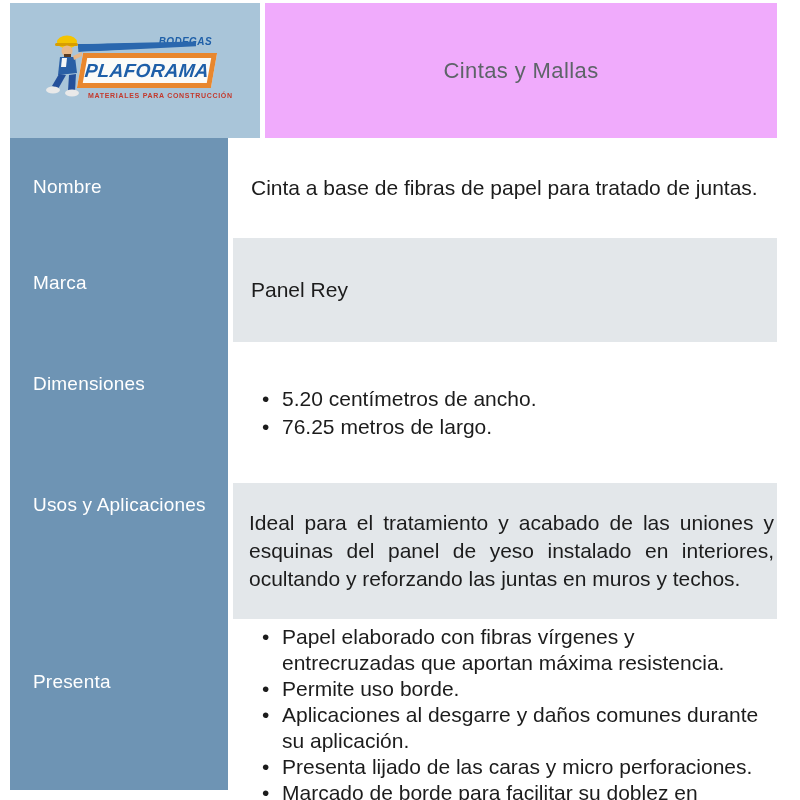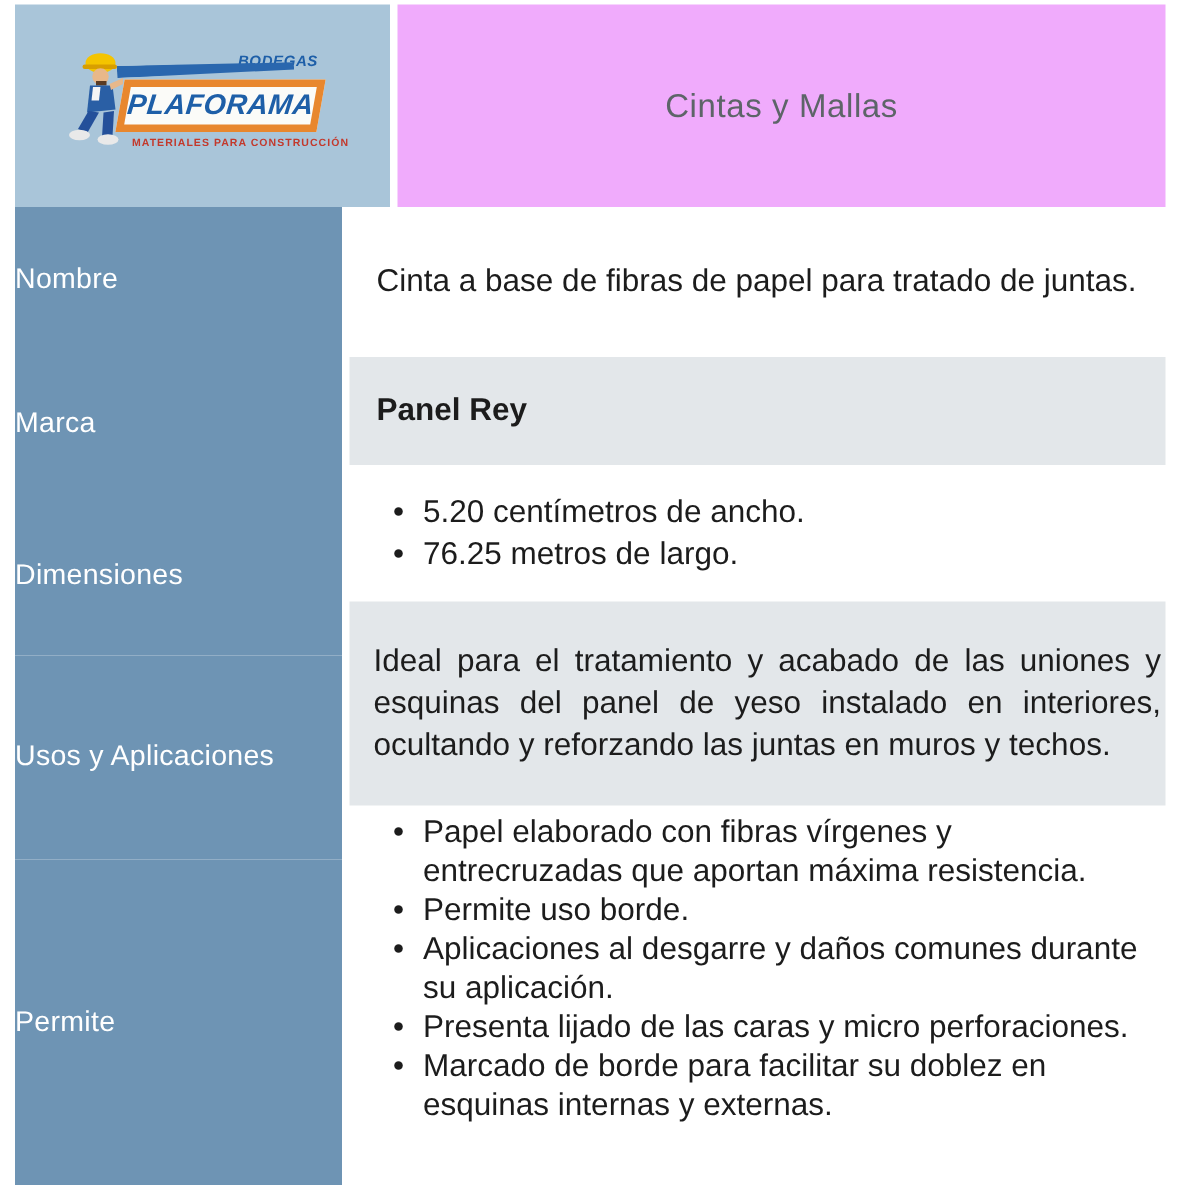--- a/index.html
+++ b/index.html
@@ -27,29 +27,29 @@
   .plate span { font-size:19px; font-weight:bold; font-style:italic; color:#1e5fa8;
                 transform:skewX(4deg); letter-spacing:.3px; white-space:nowrap; }
   .tagline { position:absolute; left:42px; top:63px; font-size:7px; font-weight:bold;
              color:#c3392c; letter-spacing:.7px; white-space:nowrap; }
   .worker { position:absolute; left:-4px; top:2px; }
 
   
   .body-row { display:flex; }
   .labels-col { width:218px; flex:none; display:flex; flex-direction:column; }
   .label-cell { background:#6e94b4; color:#ffffff; font-size:19px;
-                display:flex; align-items:center; letter-spacing:.2px; }
+                display:flex; align-items:center; padding-left:23px; letter-spacing:.2px; }
   .lh-0 { height:98px; } .lh-1 { height:94px; } .lh-2 { height:107px; }
   .lh-3 { height:136px; } .lh-4 { height:217px; }
 
   .contents-col { flex:1; margin-left:5px; display:flex; flex-direction:column; }
   .band { display:flex; flex-direction:column; justify-content:center;
           font-size:21px; color:#1c1c1c; }
   .band.gray { background:#e3e7ea; }
-  .bh-0 { height:100px; } .bh-1 { height:72px;font-weight:bold; } .bh-2 { height:91px; }
+  .bh-0 { height:100px; } .bh-1 { height:104px; } .bh-2 { height:141px; }
   .bh-3 { height:136px; } .bh-4 { height:217px; }
 
   .cell-text { padding-left:18px; padding-right:10px; }
   .cell-par  { padding-left:16px; padding-right:3px; text-align:justify;
                line-height:28px; }
   ul.bullets { list-style:none; }
   ul.bullets li { position:relative; padding-left:49px; padding-right:8px; }
   ul.bullets li::before { content:"\2022"; position:absolute; left:29px; }
   .lh28 li { line-height:28px; }
   .lh26 li { line-height:26px; }
@@ -88,21 +88,21 @@
     </div>
   </div>
 
   <div class="body-row">
 
     <div class="labels-col">
       <div class="label-cell lh-0">Nombre</div>
       <div class="label-cell lh-1">Marca</div>
       <div class="label-cell lh-2">Dimensiones</div>
       <div class="label-cell lh-3">Usos y Aplicaciones</div>
-      <div class="label-cell lh-4">Permite</div>
+      <div class="label-cell lh-4">Presenta</div>
     </div>
 
     <div class="contents-col">
       <div class="band bh-0">
         <div class="cell-text">Cinta a base de fibras de papel para tratado de juntas.</div>
       </div>
       <div class="band gray bh-1">
         <div class="cell-text">Panel Rey</div>
       </div>
       <div class="band bh-2">

